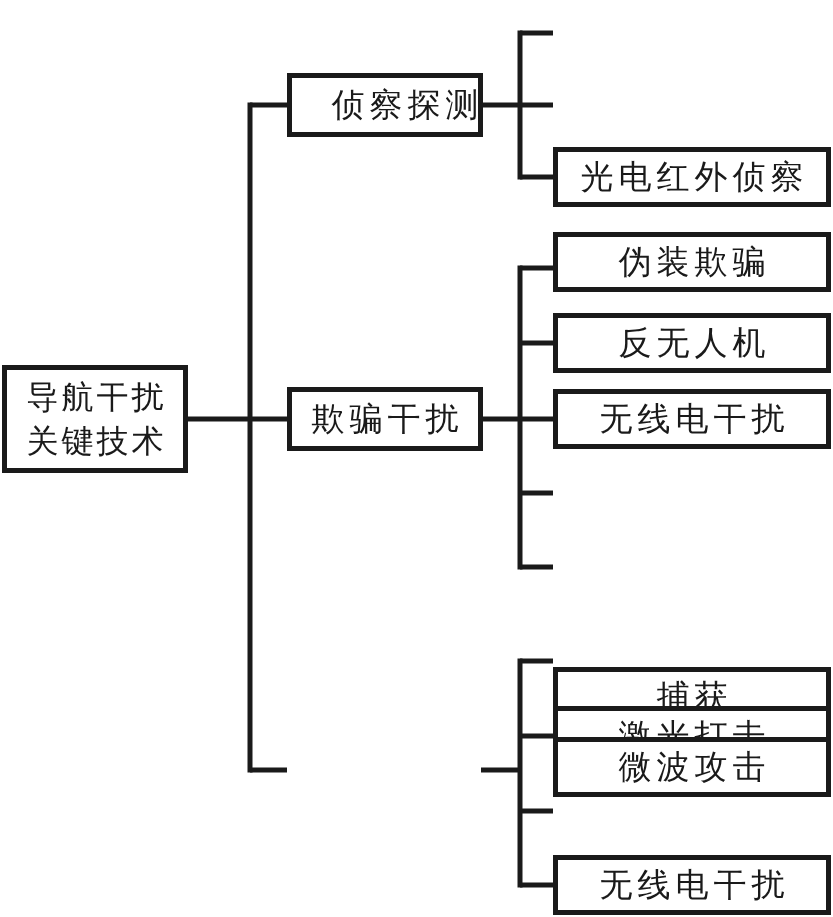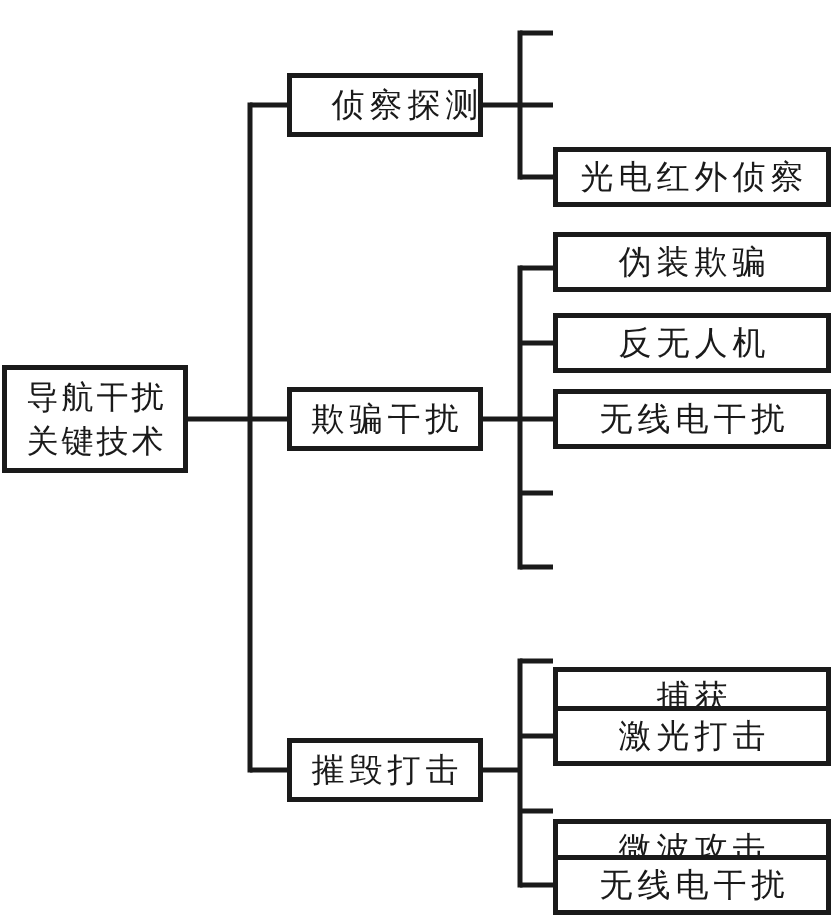--- a/index.html
+++ b/index.html
@@ -54,21 +54,21 @@
   .leaf-0-0 { top: 3px;   }
   .leaf-0-1 { top: 75px;  }
   .leaf-0-2 { top: 147px; }
   .leaf-1-0 { top: 232px; }
   .leaf-1-1 { top: 313px; }
   .leaf-1-2 { top: 389px; }
   .leaf-1-3 { top: 463px; }
   .leaf-1-4 { top: 537px; }
   .leaf-2-0 { top: 631px; margin-top: 36px; }
   .leaf-2-1 { top: 706px; }
-  .leaf-2-2 { top: 819px; text-decoration: underline; }
+  .leaf-2-2 { top: 737px; }
   .leaf-2-3 { top: 855px; }
 </style>
 </head>
 <body>
 
 <div class="canvas">
 
   <svg class="connectors" viewBox="0 0 833 917" xmlns="http://www.w3.org/2000/svg">
     <g stroke="#1a1a1a" stroke-width="5" fill="none">
 
@@ -100,21 +100,20 @@
     </g>
   </svg>
 
   <div class="node node-root">
     <span>导航干扰</span>
     <span>关键技术</span>
   </div>
 
   <div class="node node-mid mid-0">侦察探测</div>
   <div class="node node-mid mid-1">欺骗干扰</div>
-  <div class="node node-mid mid-2">摧毁打击</div>
 
   <div class="node node-leaf leaf-0-2">光电红外侦察</div>
 
   <div class="node node-leaf leaf-1-0">伪装欺骗</div>
   <div class="node node-leaf leaf-1-1">反无人机</div>
   <div class="node node-leaf leaf-1-2">无线电干扰</div>
 
   <div class="node node-leaf leaf-2-0">捕获</div>
   <div class="node node-leaf leaf-2-1">激光打击</div>
   <div class="node node-leaf leaf-2-2">微波攻击</div>

